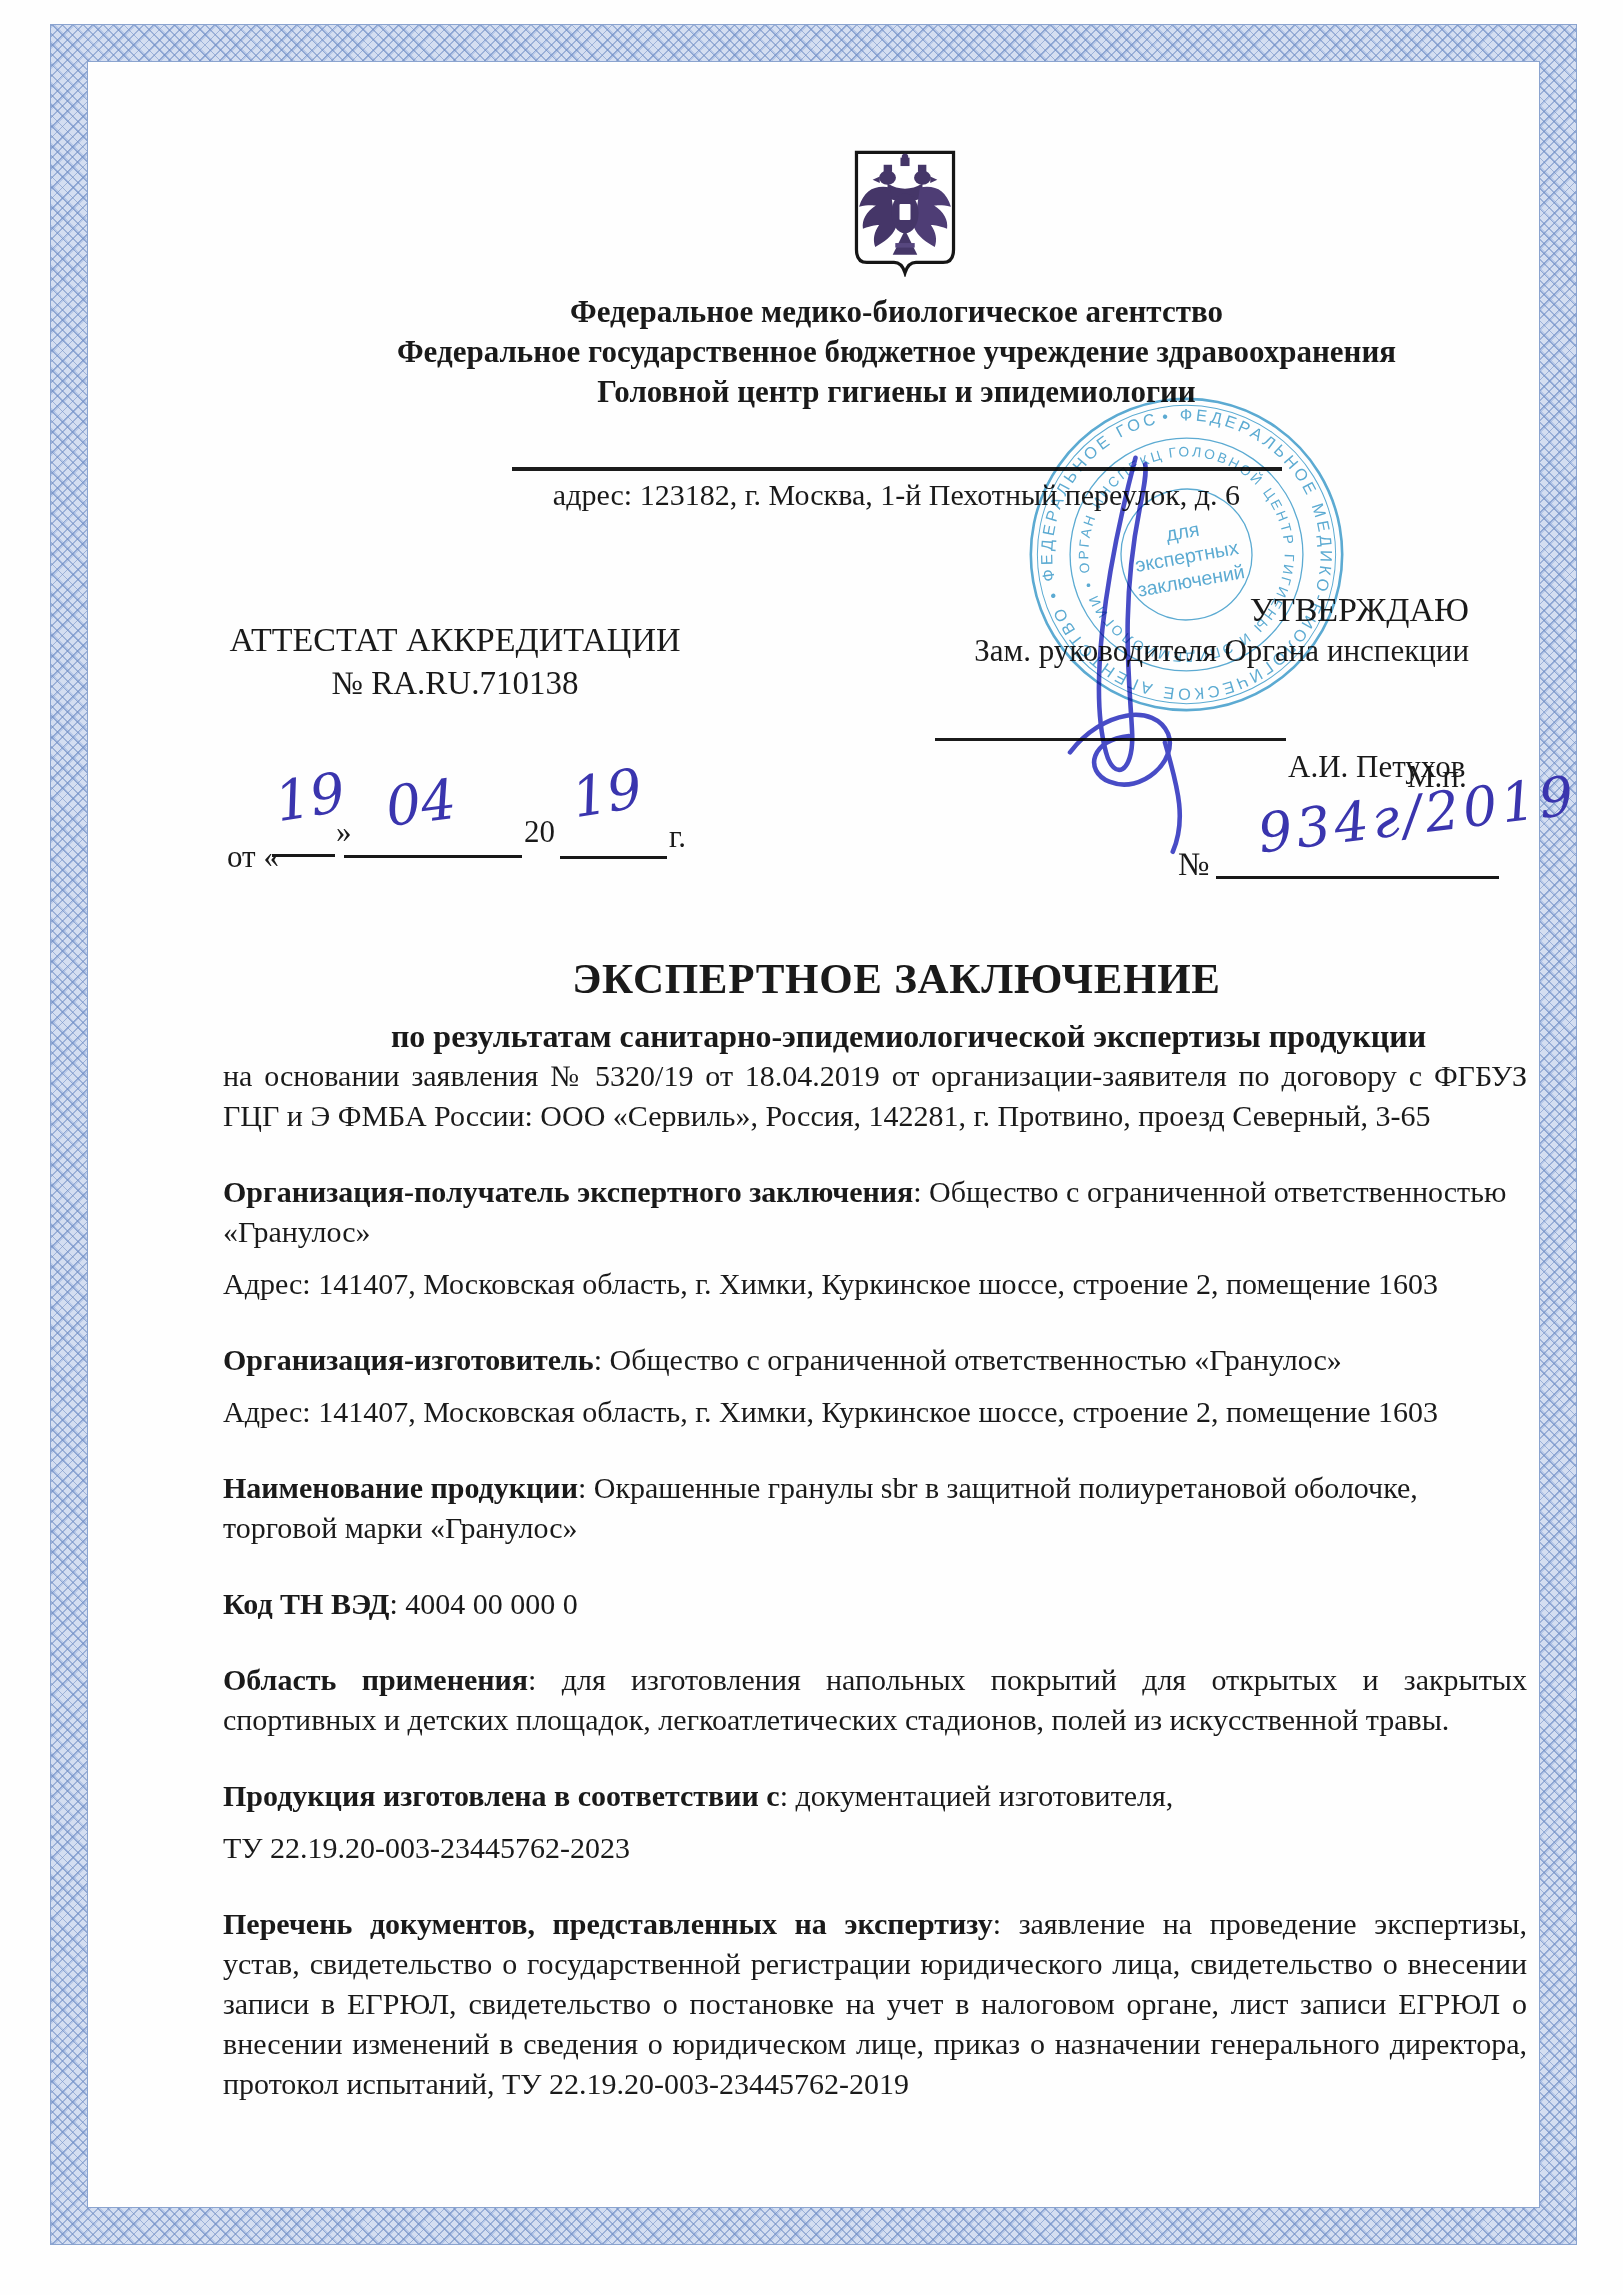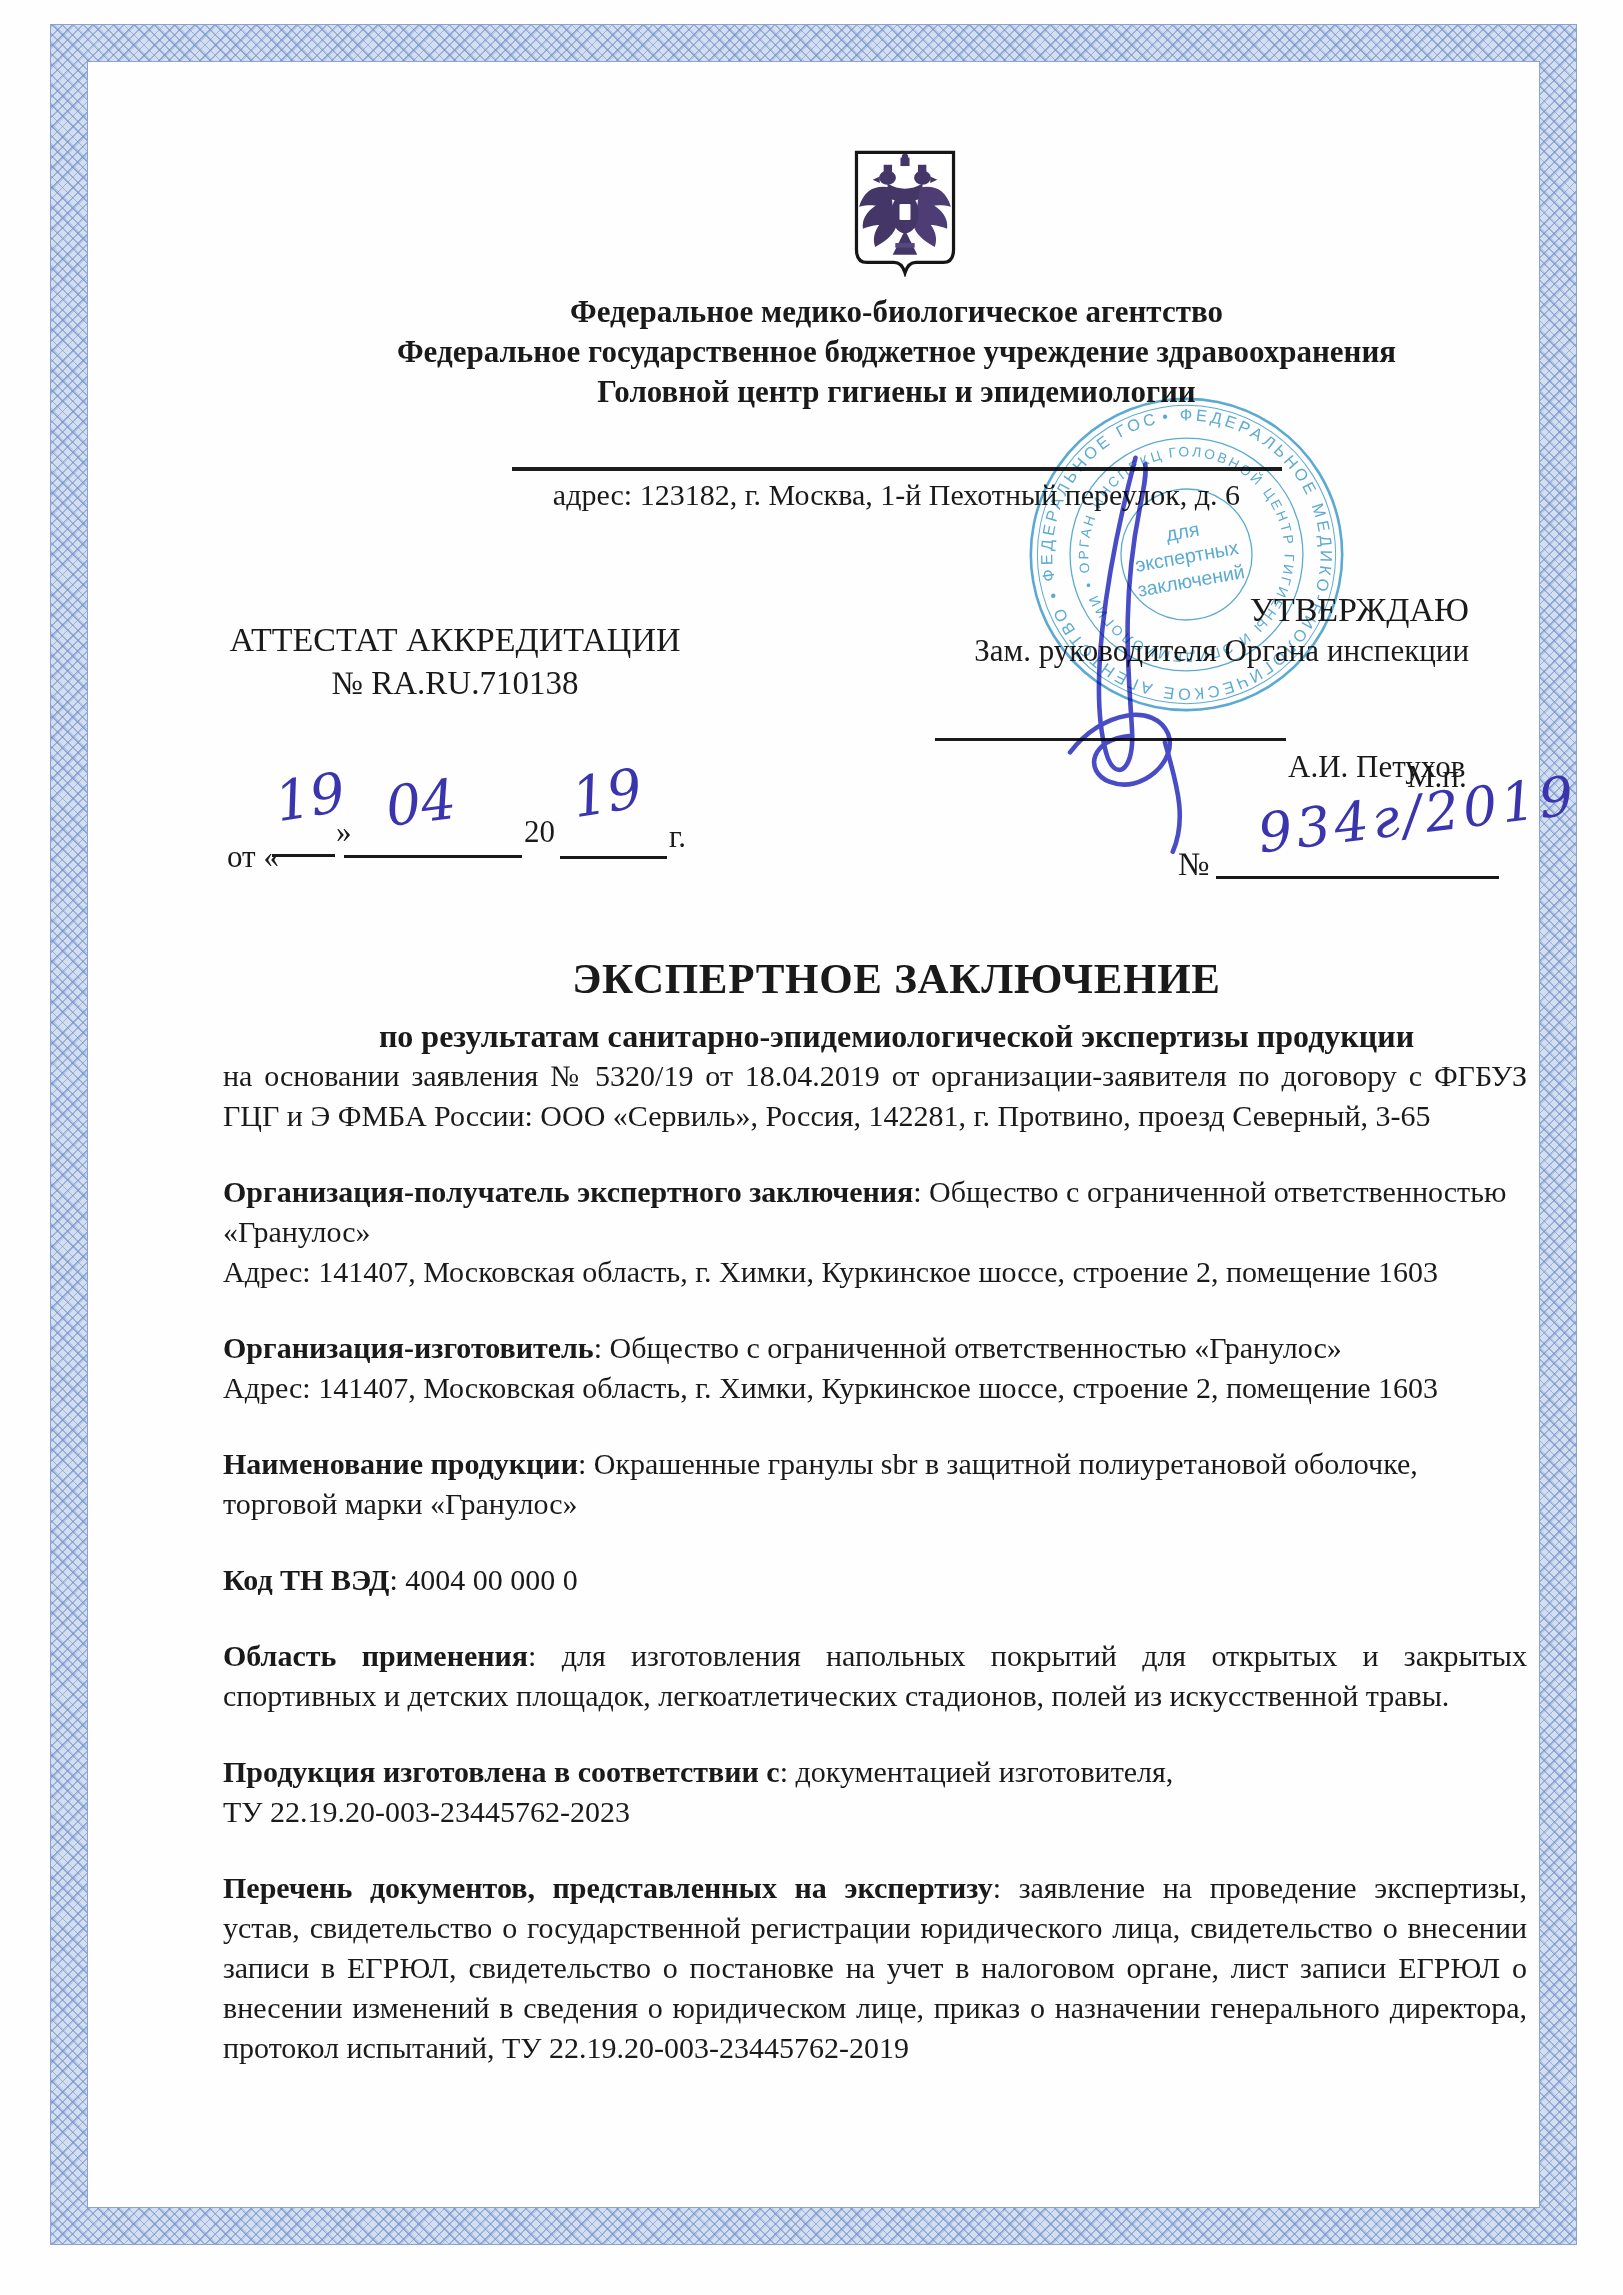--- a/index.html
+++ b/index.html
@@ -65,32 +65,32 @@
   .u1 { left:272px;  top:854px; width:63px;  }
   .u2 { left:344px;  top:855px; width:178px; }
   .u3 { left:560px;  top:856px; width:107px; }
   .u4 { left:1216px; top:876px; width:283px; }
   
   .doc-title {
     position:absolute; left:268px; top:954px; width:1257px;
     text-align:center; font-size:43px; font-weight:bold; letter-spacing:0.7px;
   }
   .doc-subtitle {
-    position:absolute; left:268px; top:1018px; width:1257px;
+    position:absolute; left:280px; top:1018px; width:1257px;
     text-align:center; font-size:32px; font-weight:bold;
   }
   
   .content {
     position:absolute; left:223px; top:1056px; width:1304px;
     font-size:30px; line-height:40px;
   }
   .para { margin-bottom:36px; }
   .justify { text-align:justify; }
   .lbl { font-weight:bold; }
-  .block { display:block; }
+  .block { display:block;margin-top:12px; }
   
   .stamp {
     position:absolute; left:1023px; top:391px; width:327px; height:327px;
     opacity:.88; mix-blend-mode:multiply; transform:rotate(-10deg);
   }
   .stamp text { fill:#45a0cd; font-family:"Liberation Sans", sans-serif; }
   .signature {
     position:absolute; left:1034px; top:412px; width:288px; height:445px;
     mix-blend-mode:multiply;
   }

